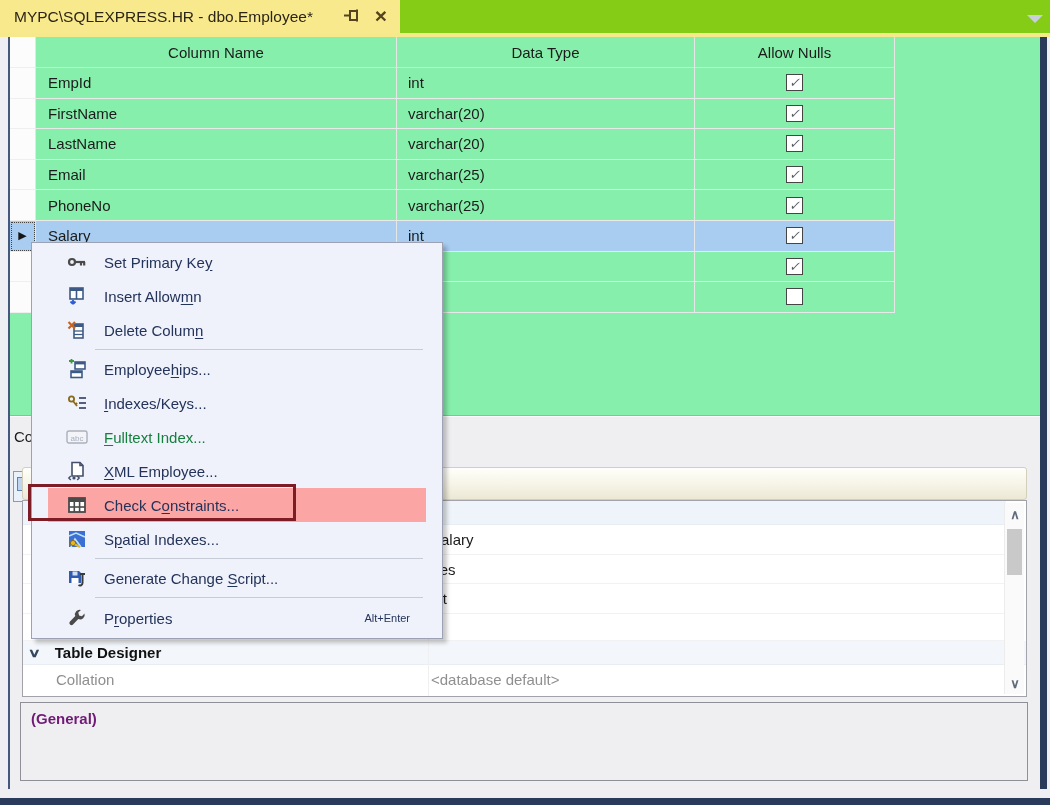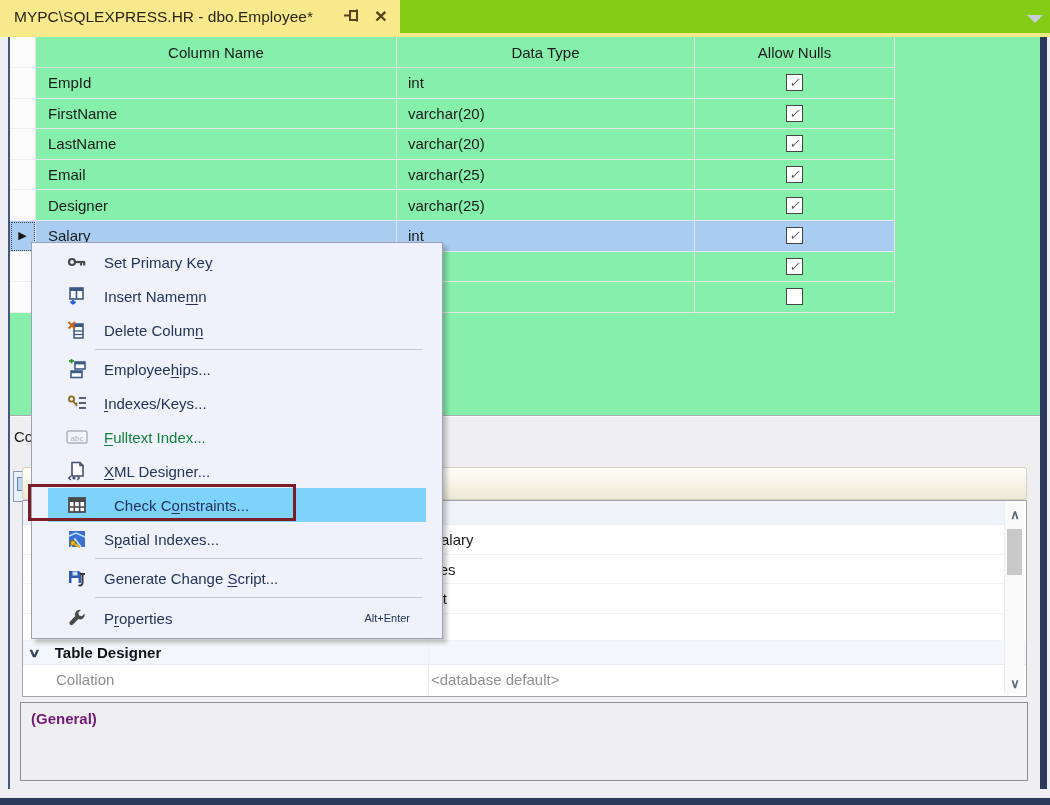--- a/index.html
+++ b/index.html
@@ -89,21 +89,21 @@
 
   
   .ctx-menu { position:absolute; left:31px; top:242px; width:412px; background:#EFF2FB;
               border:1px solid #9CA1B4; box-shadow:4px 4px 4px rgba(0,0,0,0.22); z-index:50;
               padding:2px 16px; }
   .mi { height:34px; display:flex; align-items:center; position:relative; }
   .mi-ic { width:34px; margin-left:12px; display:flex; align-items:center; justify-content:center; flex:none; }
   .mi-label { margin-left:10px; font-size:15px; color:#24335A; white-space:nowrap; }
   .mi-label .u { text-decoration:underline; text-underline-offset:2px; }
   .mi.disabled .mi-label { color:#15803d; }
-  .mi.hl { background:#7dd3fc;gap:10px; }
+  .mi.hl { background:#fca5a5; }
   .mi-short { margin-left:auto; margin-right:16px; font-size:11px; color:#24335A; }
   .mi-sep { height:1px; background:#C7CBD6; margin:2px 3px 2px 47px; }
   .mi.tall { height:36px; }
   .red-annot { position:absolute; left:-4px; top:241px; width:268px; height:37px;
                border:3px solid #7E1C26; z-index:60; pointer-events:none; }
 </style>
 </head>
 <body>
 
 <div id="window">
@@ -175,21 +175,21 @@
         <div class="c1">Email</div>
         <div class="c2">varchar(25)</div>
         <div class="c3">
           <span class="cbx">
               <i>✓</i>
             </span>
         </div>
       </div>
       <div class="grow">
         <div class="gut"></div>
-        <div class="c1">Designer</div>
+        <div class="c1">PhoneNo</div>
         <div class="c2">varchar(25)</div>
         <div class="c3">
           <span class="cbx">
               <i>✓</i>
             </span>
         </div>
       </div>
       <div class="grow sel">
         <div class="gut">
           <span class="row-marker">▶</span>
@@ -284,21 +284,21 @@
 
     <div class="mi">
       <span class="mi-ic">
         <svg width="20" height="20" viewBox="0 0 20 20">
           <rect x="3" y="2" width="13" height="11" fill="#fff" stroke="#3D5A85" stroke-width="1.6"></rect>
           <rect x="3" y="2" width="13" height="3" fill="#3D5A85"></rect>
           <line x1="9.5" y1="5" x2="9.5" y2="13" stroke="#3D5A85" stroke-width="1.6"></line>
           <path d="M6 14 l0 4 M6 18 l-2.5-2.5 M6 18 l2.5-2.5" stroke="#2B5BD7" stroke-width="1.8" fill="none"></path>
         </svg>
       </span>
-      <span class="mi-label"><span>Insert Name</span><span class="u">m</span><span>n</span></span>
+      <span class="mi-label"><span>Insert Allow</span><span class="u">m</span><span>n</span></span>
     </div>
 
     <div class="mi">
       <span class="mi-ic">
         <svg width="20" height="20" viewBox="0 0 20 20">
           <rect x="7" y="4" width="9" height="14" fill="#fff" stroke="#3D5A85" stroke-width="1.6"></rect>
           <rect x="7" y="4" width="9" height="3" fill="#3D5A85"></rect>
           <line x1="7" y1="11" x2="16" y2="11" stroke="#3D5A85" stroke-width="1.3"></line>
           <line x1="7" y1="14.5" x2="16" y2="14.5" stroke="#3D5A85" stroke-width="1.3"></line>
           <path d="M1.5 2 L8 8.5 M8 2 L1.5 8.5" stroke="#C8641E" stroke-width="2.2"></path>
@@ -348,21 +348,21 @@
 
     <div class="mi">
       <span class="mi-ic">
         <svg width="20" height="20" viewBox="0 0 20 20">
           <path d="M5 1.5 h8 l3 3 V15 h-11 z" fill="#fff" stroke="#44506B" stroke-width="1.6"></path>
           <path d="M13 1.5 v3 h3" fill="none" stroke="#44506B" stroke-width="1.6"></path>
           <circle cx="7" cy="17" r="1.6" fill="#44506B"></circle>
           <path d="M3.8 15 l-2 2 2 2 M10.2 15 l2 2 -2 2" fill="none" stroke="#44506B" stroke-width="1.4"></path>
         </svg>
       </span>
-      <span class="mi-label"><span></span><span class="u">X</span><span>ML Designer...</span></span>
+      <span class="mi-label"><span></span><span class="u">X</span><span>ML Employee...</span></span>
     </div>
 
     <div class="mi hl">
       <span class="mi-ic">
         <svg width="20" height="20" viewBox="0 0 20 20">
           <rect x="2" y="3" width="16" height="14" fill="#fff" stroke="#4A4A4A" stroke-width="1.8"></rect>
           <rect x="2" y="3" width="16" height="4" fill="#4A4A4A"></rect>
           <line x1="7.3" y1="7" x2="7.3" y2="17" stroke="#4A4A4A" stroke-width="1.6"></line>
           <line x1="12.6" y1="7" x2="12.6" y2="17" stroke="#4A4A4A" stroke-width="1.6"></line>
           <line x1="2" y1="12" x2="18" y2="12" stroke="#4A4A4A" stroke-width="1.6"></line>

